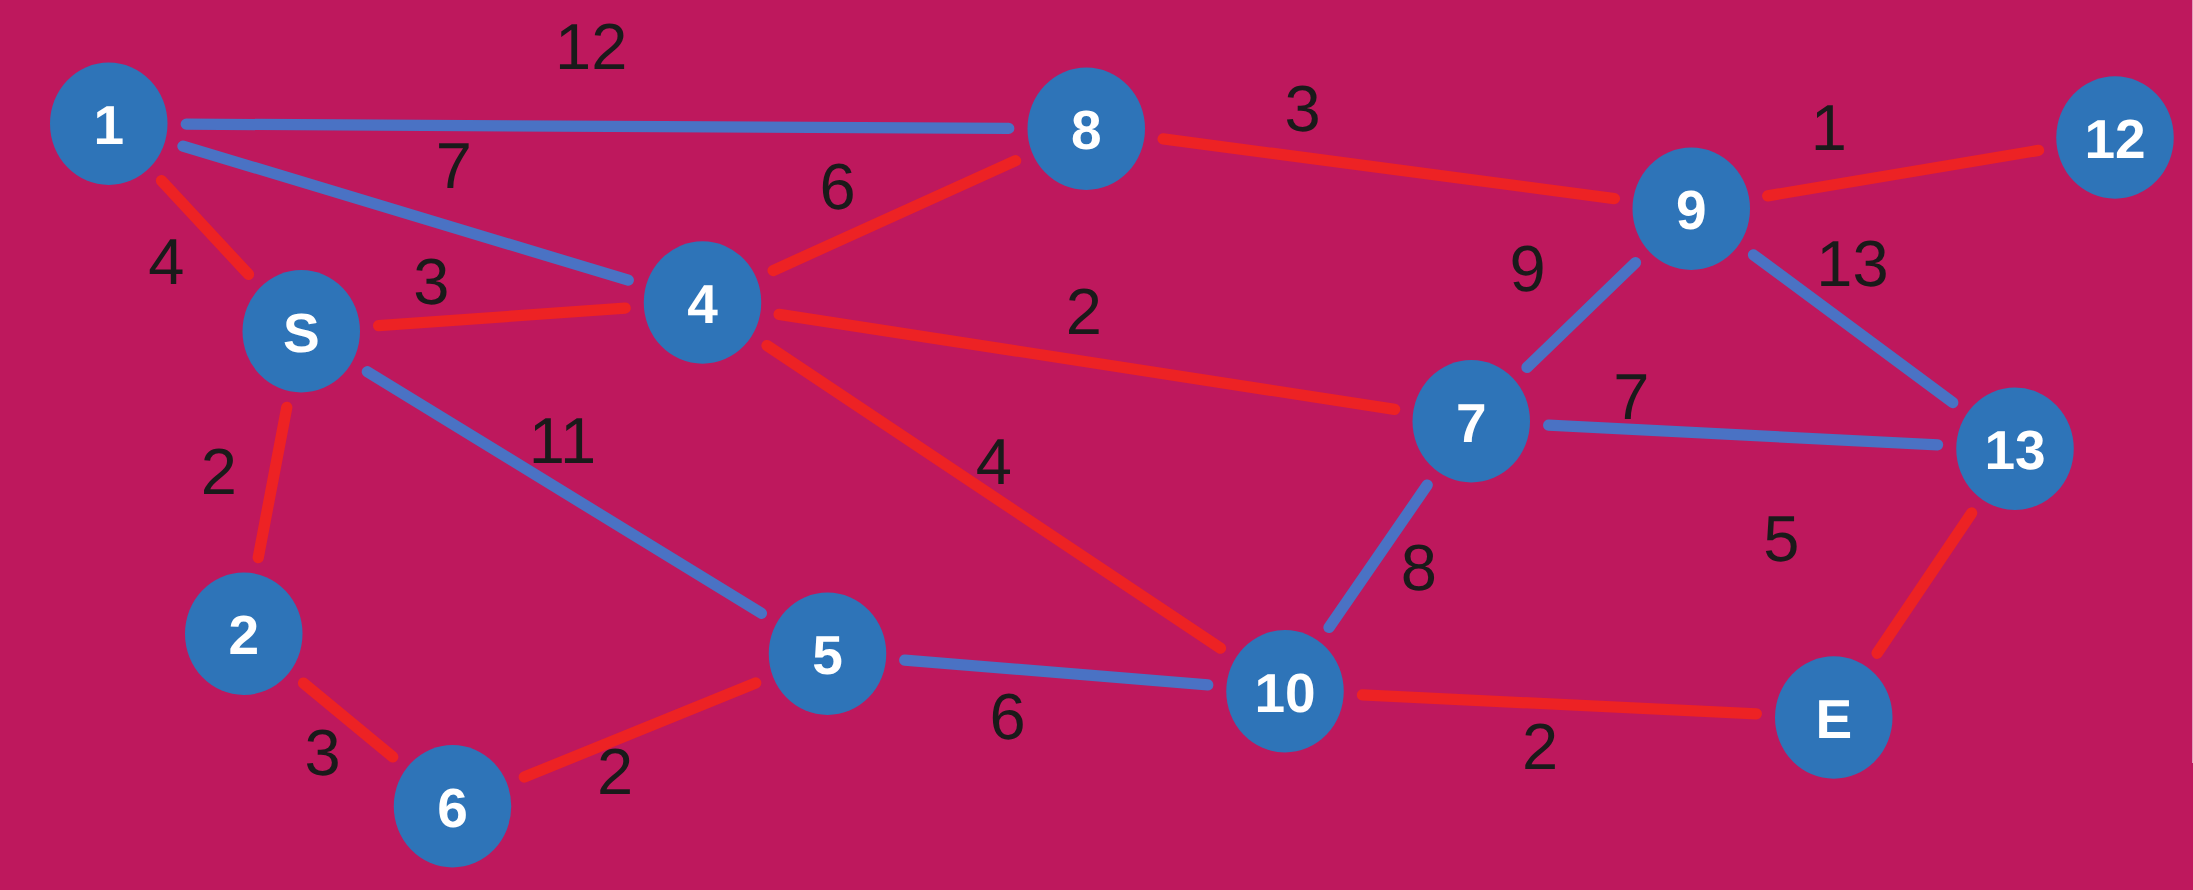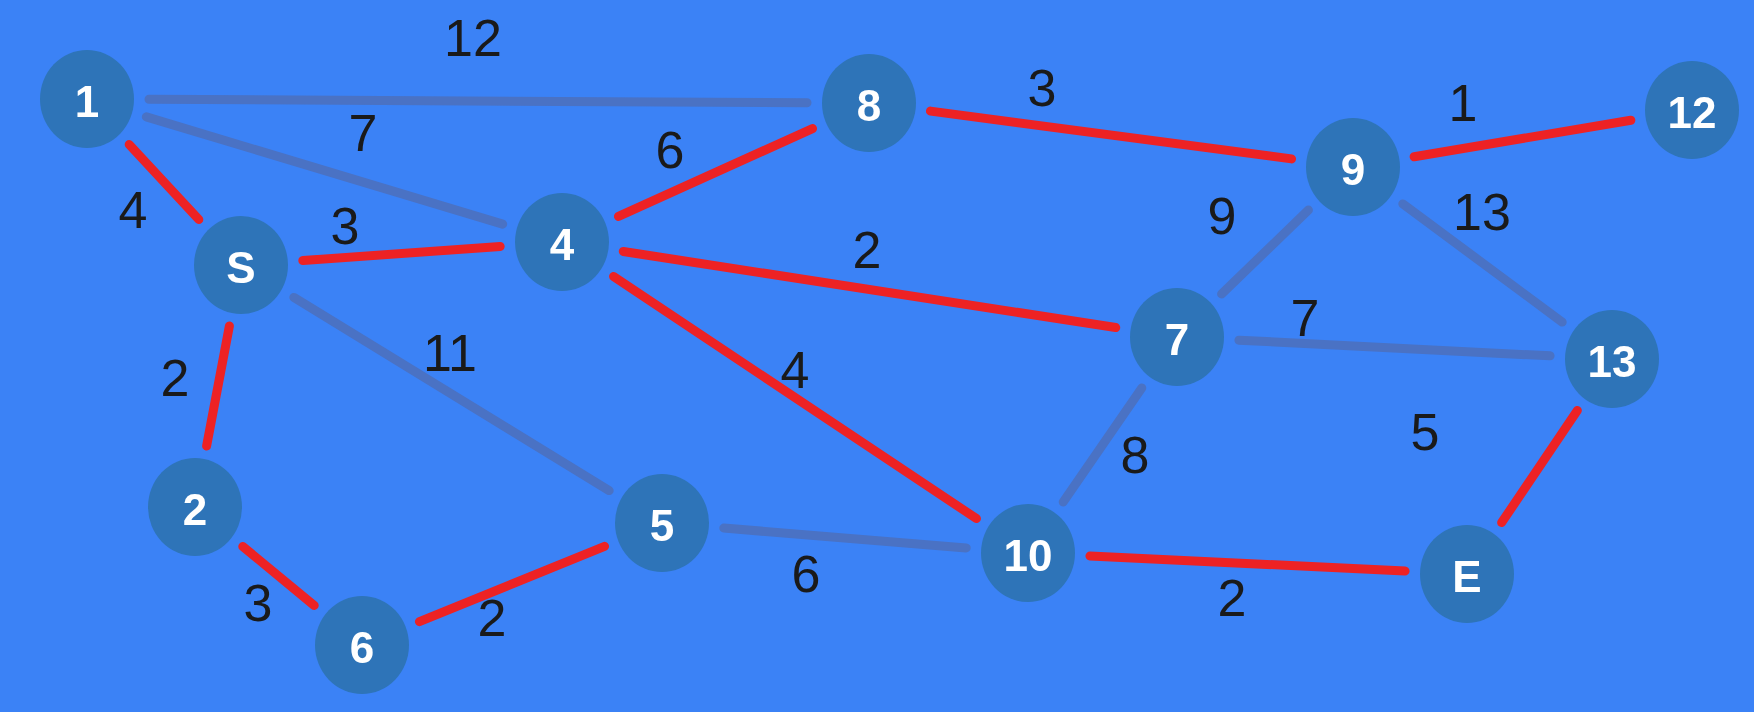--- a/index.html
+++ b/index.html
@@ -5,21 +5,21 @@
   html, body {
     margin: 0;
     padding: 0;
     background: #ffffff;
     font-family: "Liberation Sans", sans-serif;
   }
   #stage {
     position: relative;
     width: 1754px;
     height: 712px;
-    background: #3b82f6;
+    background: #be185d;
     overflow: hidden;
   }
   svg { display: block; }
   .edge-line { stroke-linecap: round; }
   .edge-label {
     font-family: "Liberation Sans", sans-serif;
     font-size: 52px;
     font-weight: 400;
   }
   .node-label {

